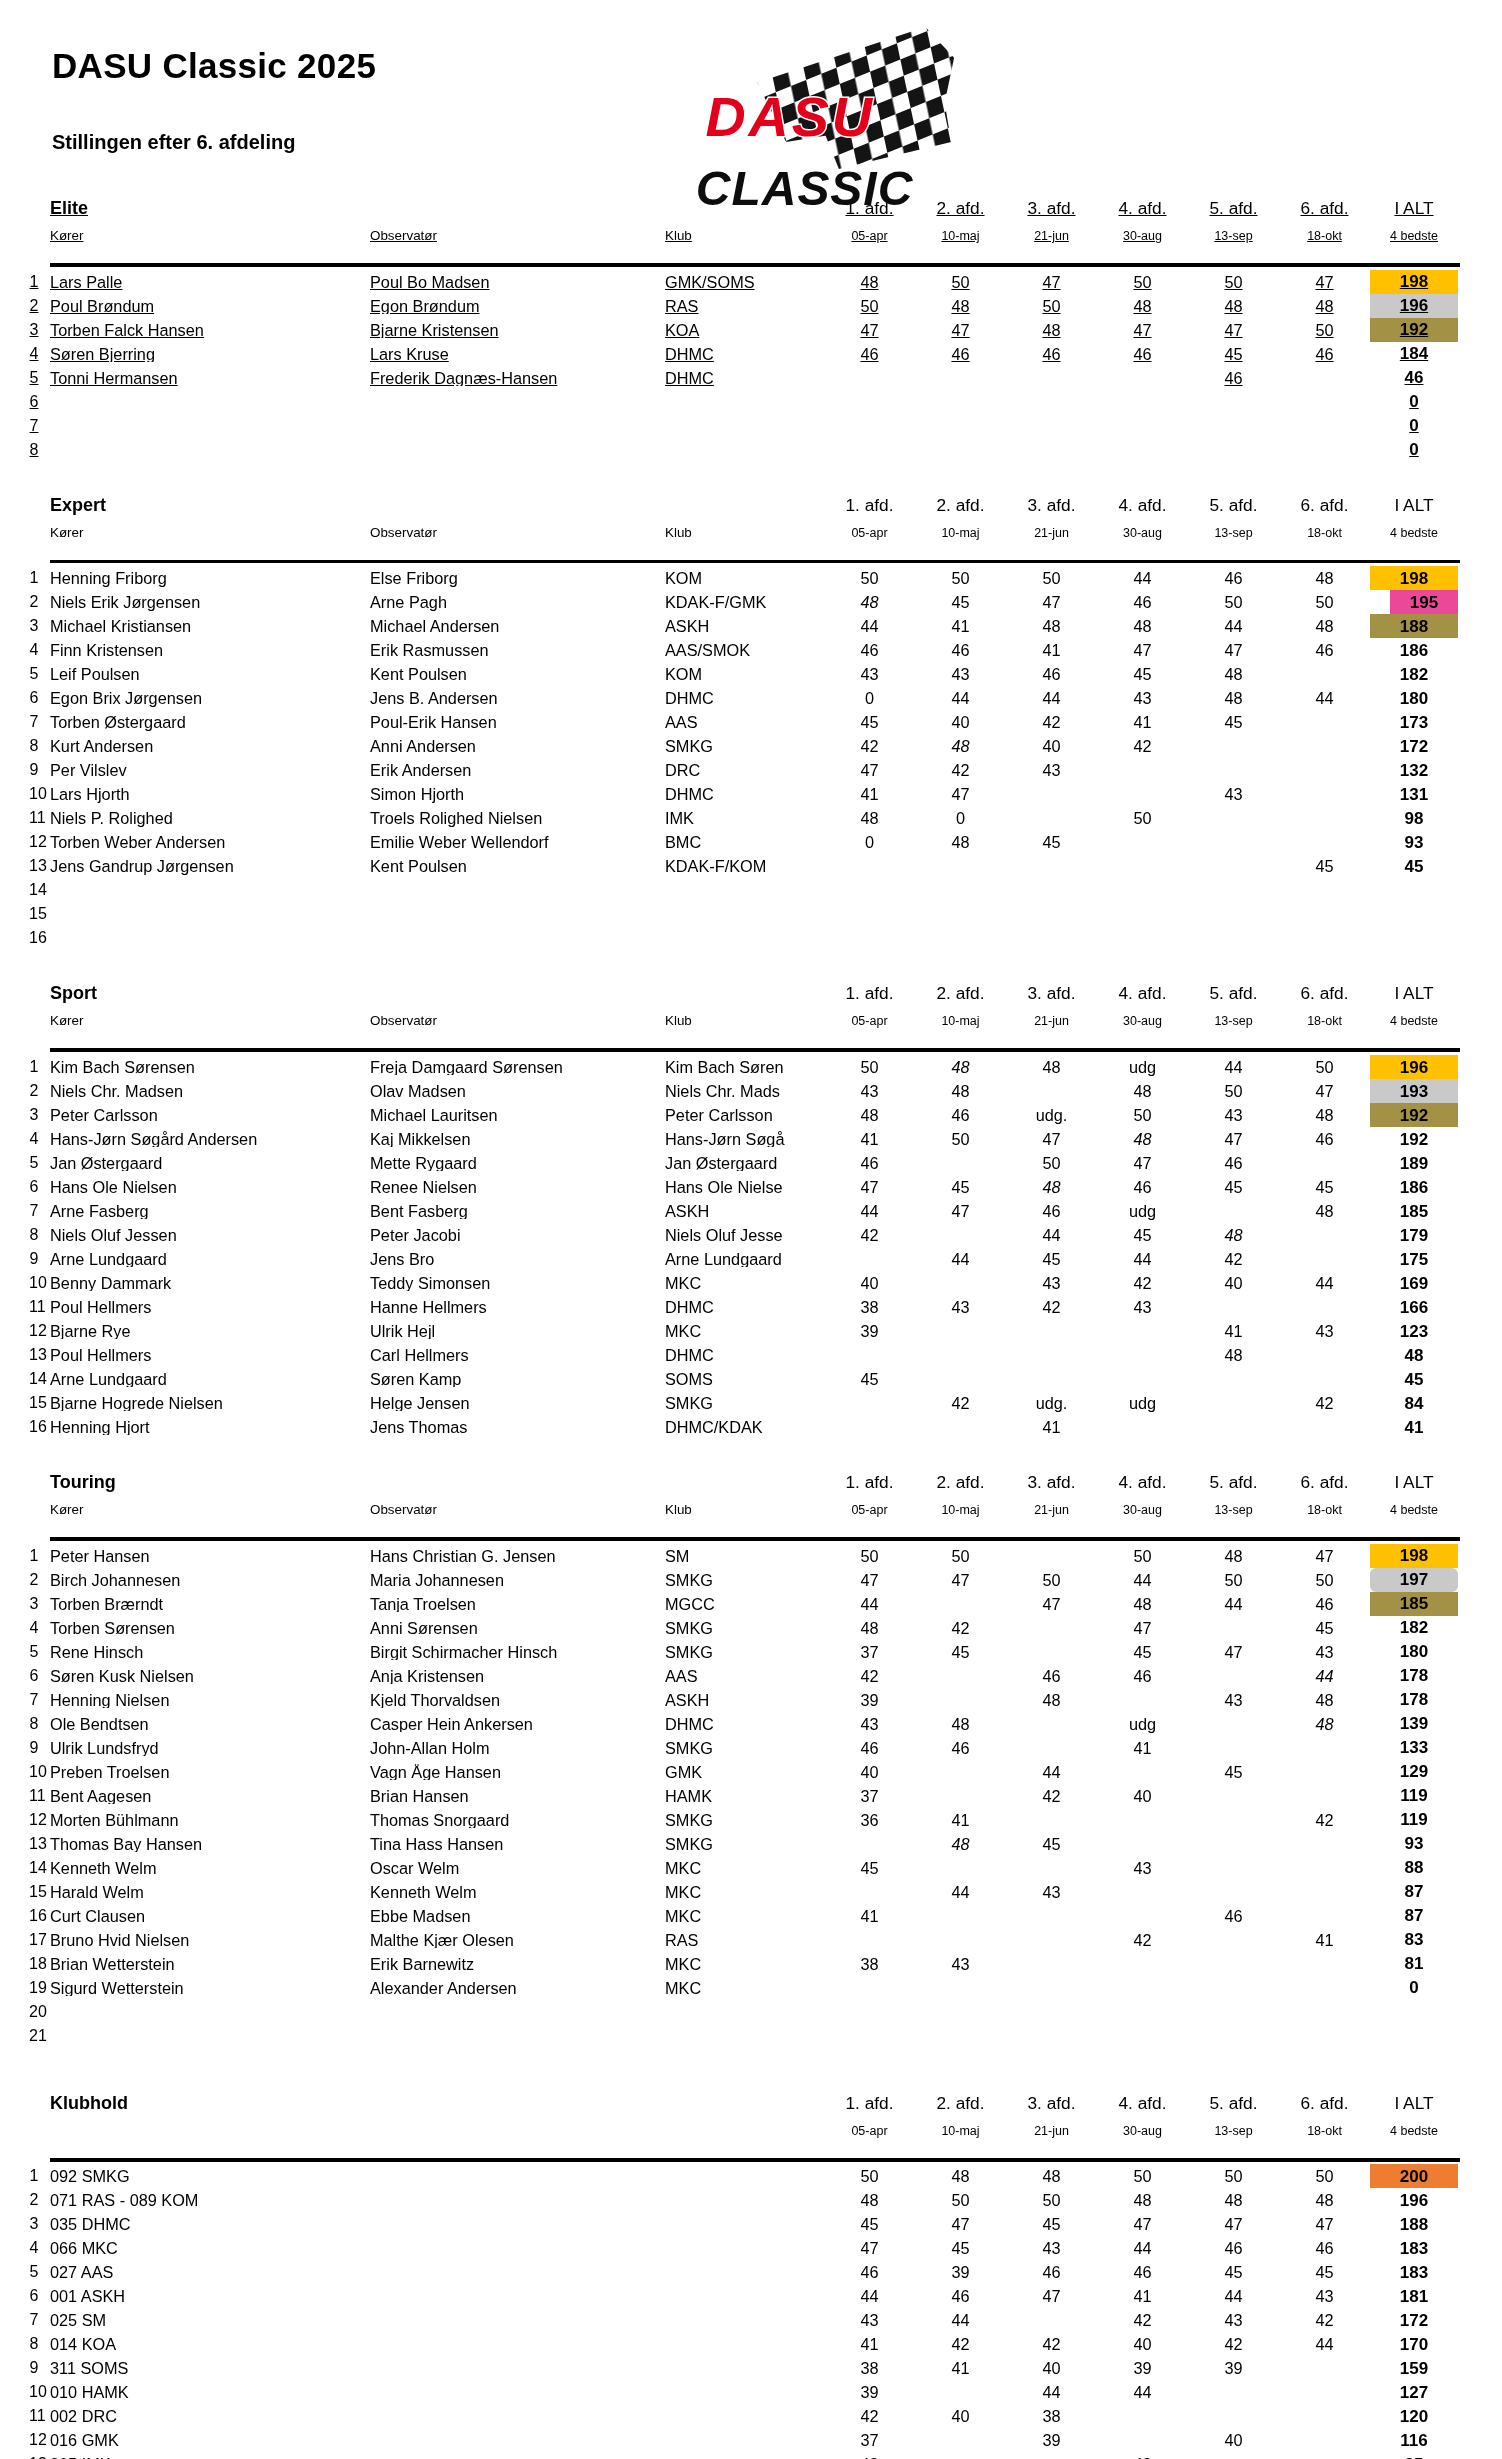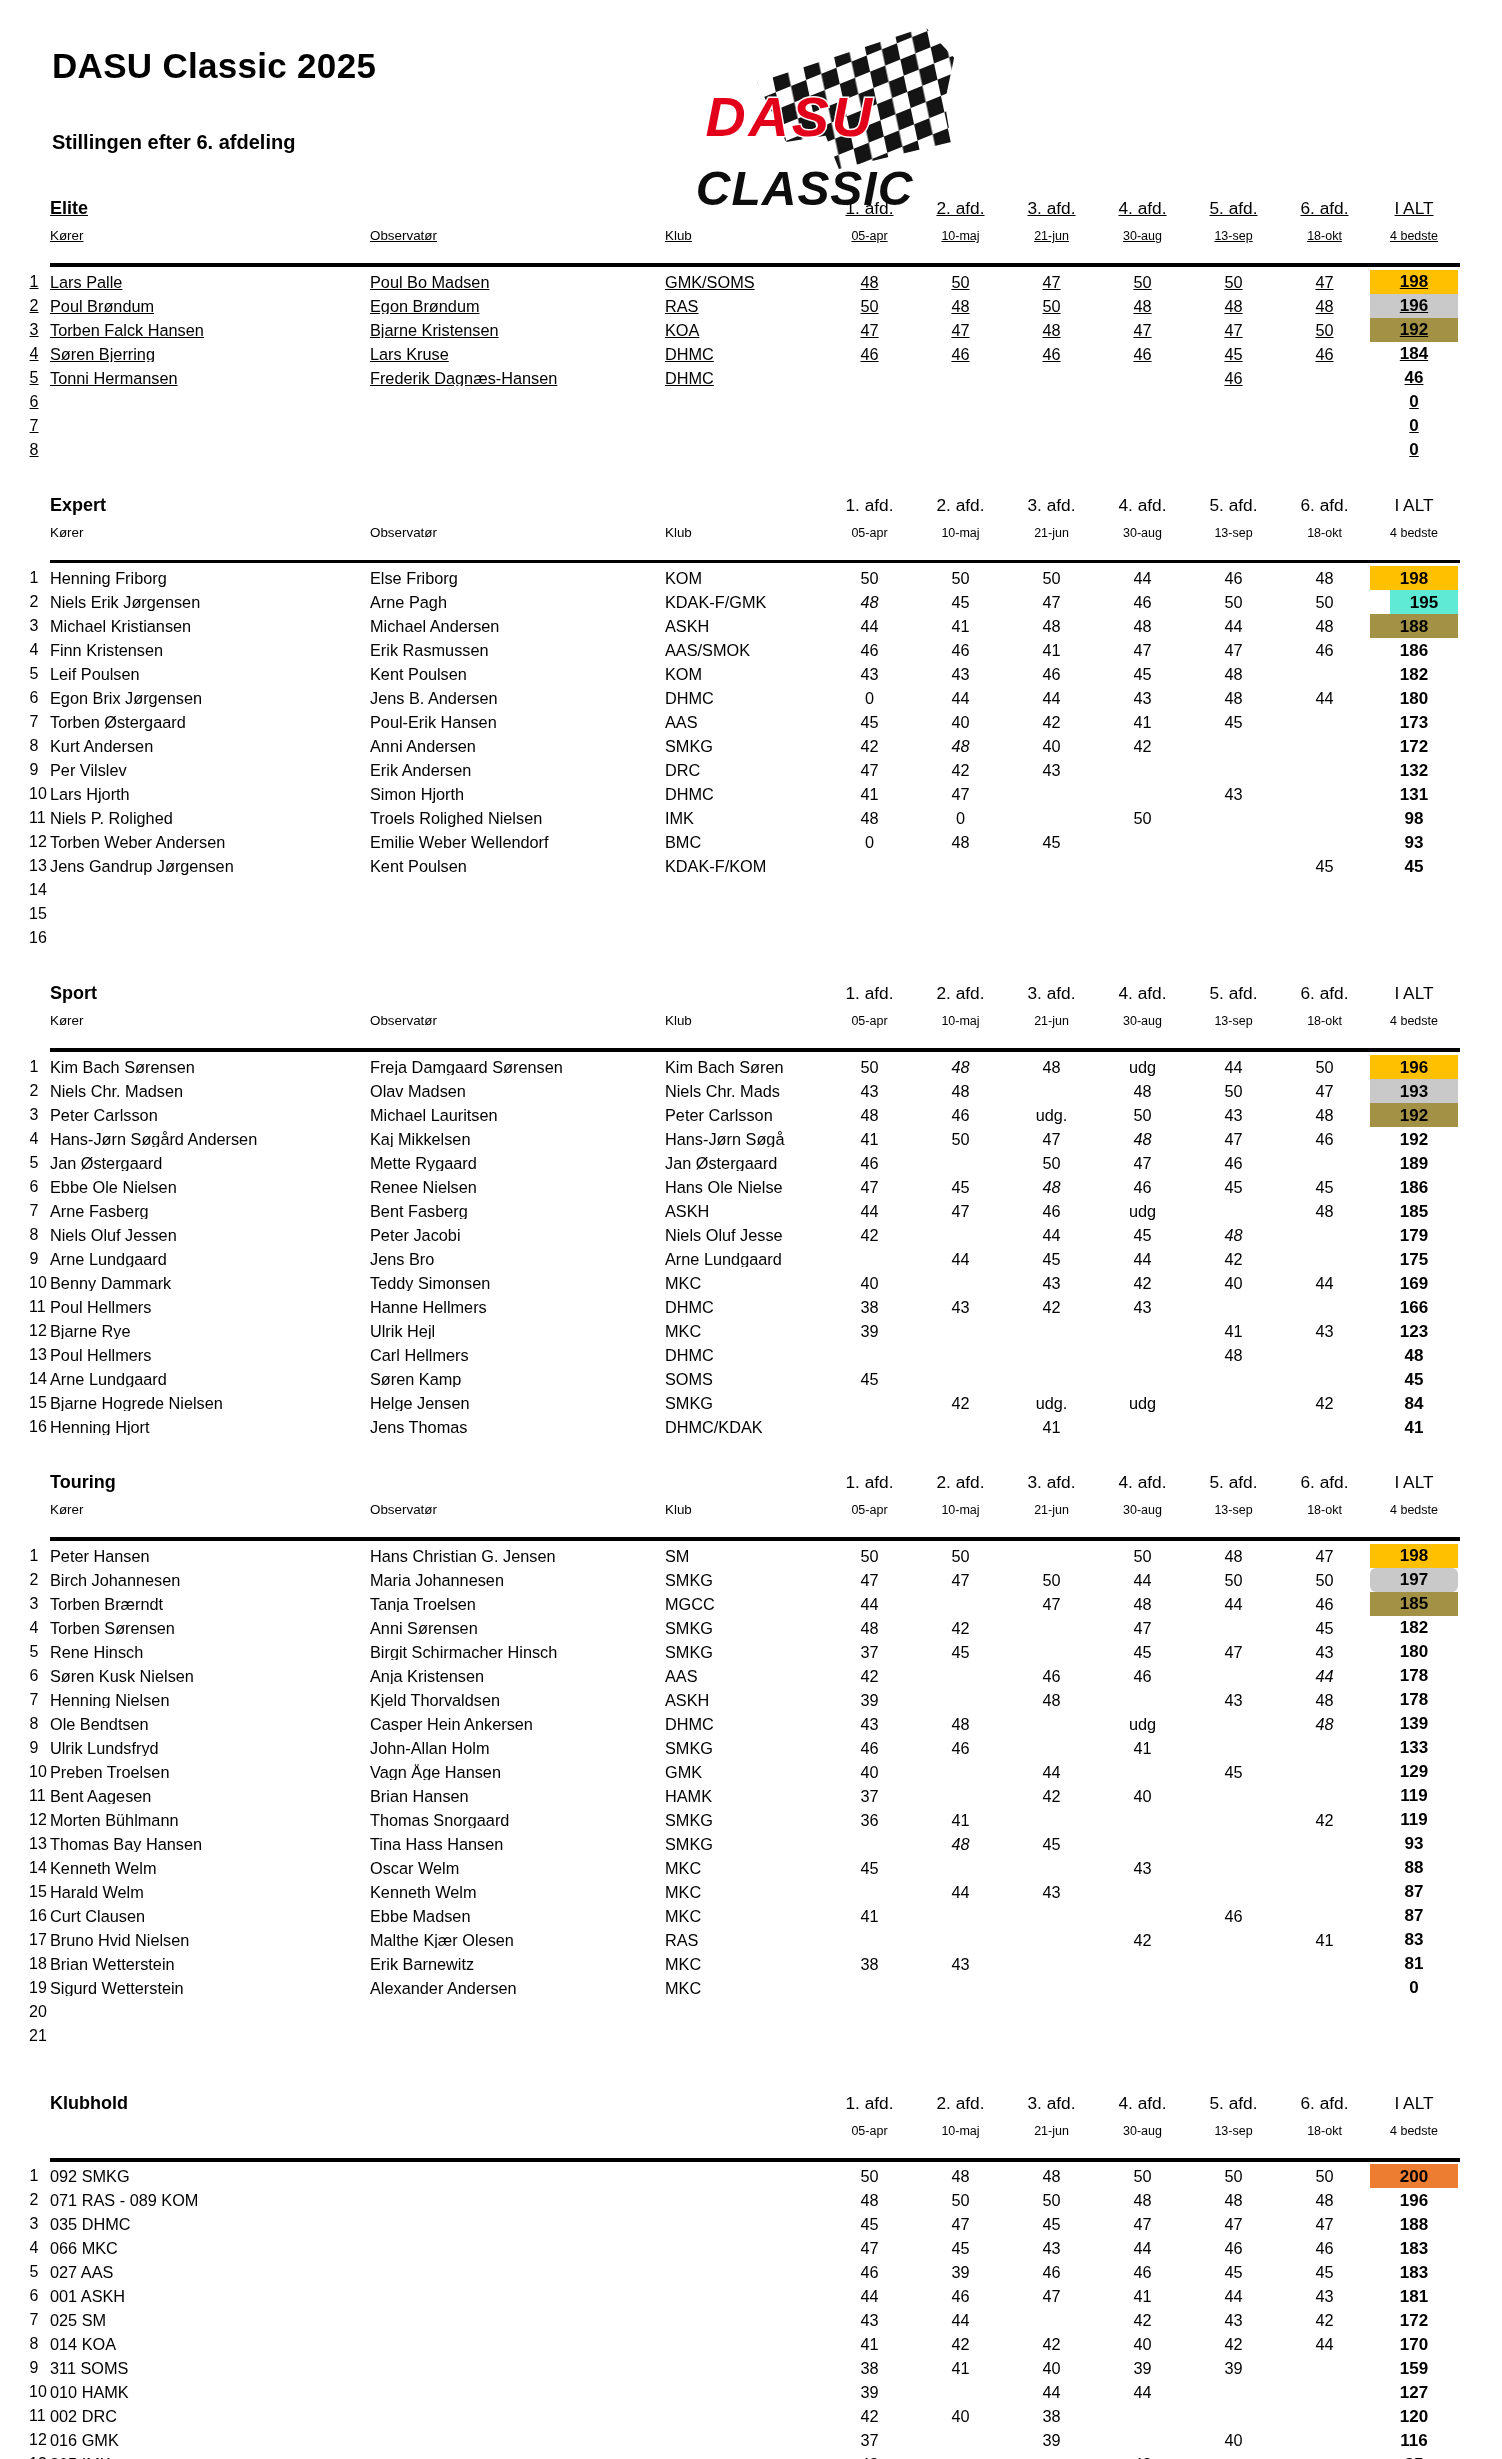--- a/index.html
+++ b/index.html
@@ -228,21 +228,21 @@
           <div class="num">2</div>
           <div class="nm">Niels Erik Jørgensen</div>
           <div class="nm">Arne Pagh</div>
           <div class="nm">KDAK-F/GMK</div>
           <div class="sc it">48</div>
           <div class="sc">45</div>
           <div class="sc">47</div>
           <div class="sc">46</div>
           <div class="sc">50</div>
           <div class="sc">50</div>
-          <div class="tot" style="background: #5eead4; margin-left: 20px;">195</div>
+          <div class="tot" style="background: #ec4899; margin-left: 20px;">195</div>
         </div>
         <div class="grid row">
           <div class="num">3</div>
           <div class="nm">Michael Kristiansen</div>
           <div class="nm">Michael Andersen</div>
           <div class="nm">ASKH</div>
           <div class="sc">44</div>
           <div class="sc">41</div>
           <div class="sc">48</div>
           <div class="sc">48</div>
@@ -506,21 +506,21 @@
           <div class="sc">46</div>
           <div class="sc"></div>
           <div class="sc">50</div>
           <div class="sc">47</div>
           <div class="sc">46</div>
           <div class="sc"></div>
           <div class="tot">189</div>
         </div>
         <div class="grid row">
           <div class="num">6</div>
-          <div class="nm">Ebbe Ole Nielsen</div>
+          <div class="nm">Hans Ole Nielsen</div>
           <div class="nm">Renee Nielsen</div>
           <div class="nm">Hans Ole Nielse</div>
           <div class="sc">47</div>
           <div class="sc">45</div>
           <div class="sc it">48</div>
           <div class="sc">46</div>
           <div class="sc">45</div>
           <div class="sc">45</div>
           <div class="tot">186</div>
         </div>

